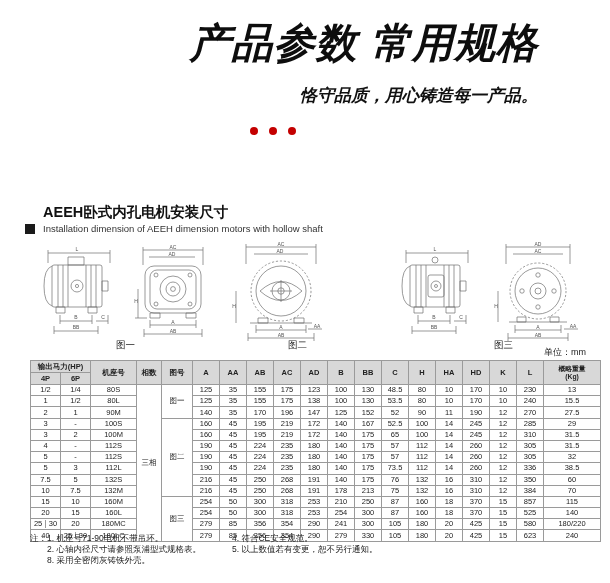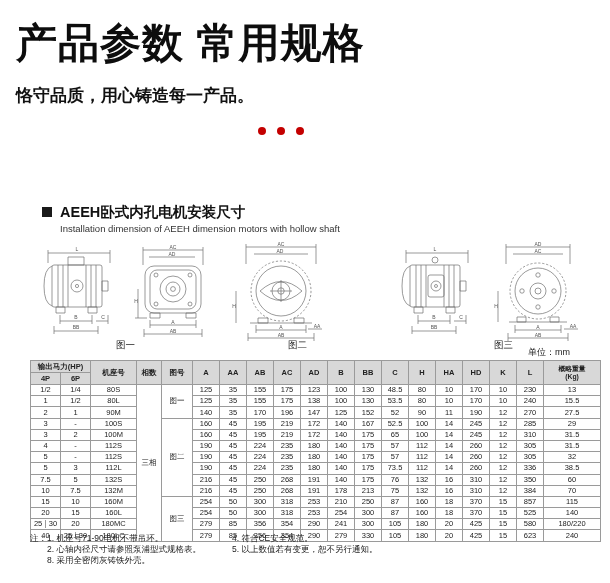--- a/index.html
+++ b/index.html
@@ -2,38 +2,38 @@
 <html><head>
 <meta charset="utf-8">
 <style>
   html,body{margin:0;padding:0;}
   body{
     width:610px;height:583px;position:relative;overflow:hidden;
     background:#ffffff;color:#1a1a1a;
     font-family:"Liberation Sans","DejaVu Sans",sans-serif;
   }
   
-  .hero{position:absolute;left:16px;top:0;width:530px;text-align:left;}
+  .hero{position:absolute;left:8px;top:0;width:530px;text-align:right;font-style:italic;}
   .hero-title{margin:16px 0 0 0;font-size:41px;font-weight:900;letter-spacing:1px;color:#0d0d0d;}
   .hero-sub{margin-top:13px;font-size:17px;font-weight:700;color:#111;}
   .dots{margin-top:20px;display:flex;justify-content:center;gap:11px;}
   .dots span{width:8px;height:8px;border-radius:50%;display:inline-block;}
   
-  .section-head{position:absolute;left:42px;top:203px;display:flex;align-items:flex-start;}
+  .section-head{position:absolute;left:25px;top:203px;display:flex;align-items:flex-end;}
   .bullet{width:10px;height:10px;background:#1a1a1a;margin-top:4px;flex:0 0 auto;}
   .section-title{margin:0 0 0 8px;font-size:14.5px;font-weight:800;color:#111;}
   .section-sub{margin:1px 0 0 8px;font-size:9.5px;color:#333;}
   
   .drawings{position:absolute;left:0;top:242px;width:610px;height:115px;}
   .drawings svg{position:absolute;overflow:visible;}
   .drawings svg *{vector-effect:non-scaling-stroke;}
   .dwg line,.dwg rect,.dwg circle,.dwg path,.dwg polyline{stroke:#6e6e6e;stroke-width:.7;fill:none;}
   .dwg text{font-size:5px;fill:#555;stroke:none;font-family:"Liberation Sans",sans-serif;}
   .fig-label{position:absolute;top:97px;font-size:9.5px;color:#222;}
-  .unit-label{position:absolute;left:528px;top:104px;font-size:9px;color:#222;}
+  .unit-label{position:absolute;left:544px;top:104px;font-size:9px;color:#222;}
   
   .table-wrap{position:absolute;left:30px;top:360px;width:570px;}
   table{border-collapse:collapse;table-layout:fixed;width:570px;}
   th,td{border:.5px solid #9a9a9a;text-align:center;vertical-align:middle;
         padding:0;height:10.2px;line-height:1.05;font-size:7.5px;color:#222;
         overflow:hidden;white-space:nowrap;}
   thead th{background:#d8d8d8;font-weight:700;height:11px;}
   thead th.wt{font-size:6.8px;line-height:1.05;}
   td.split{padding:0;text-align:center;}
   td.split span{display:inline-block;width:48%;}

